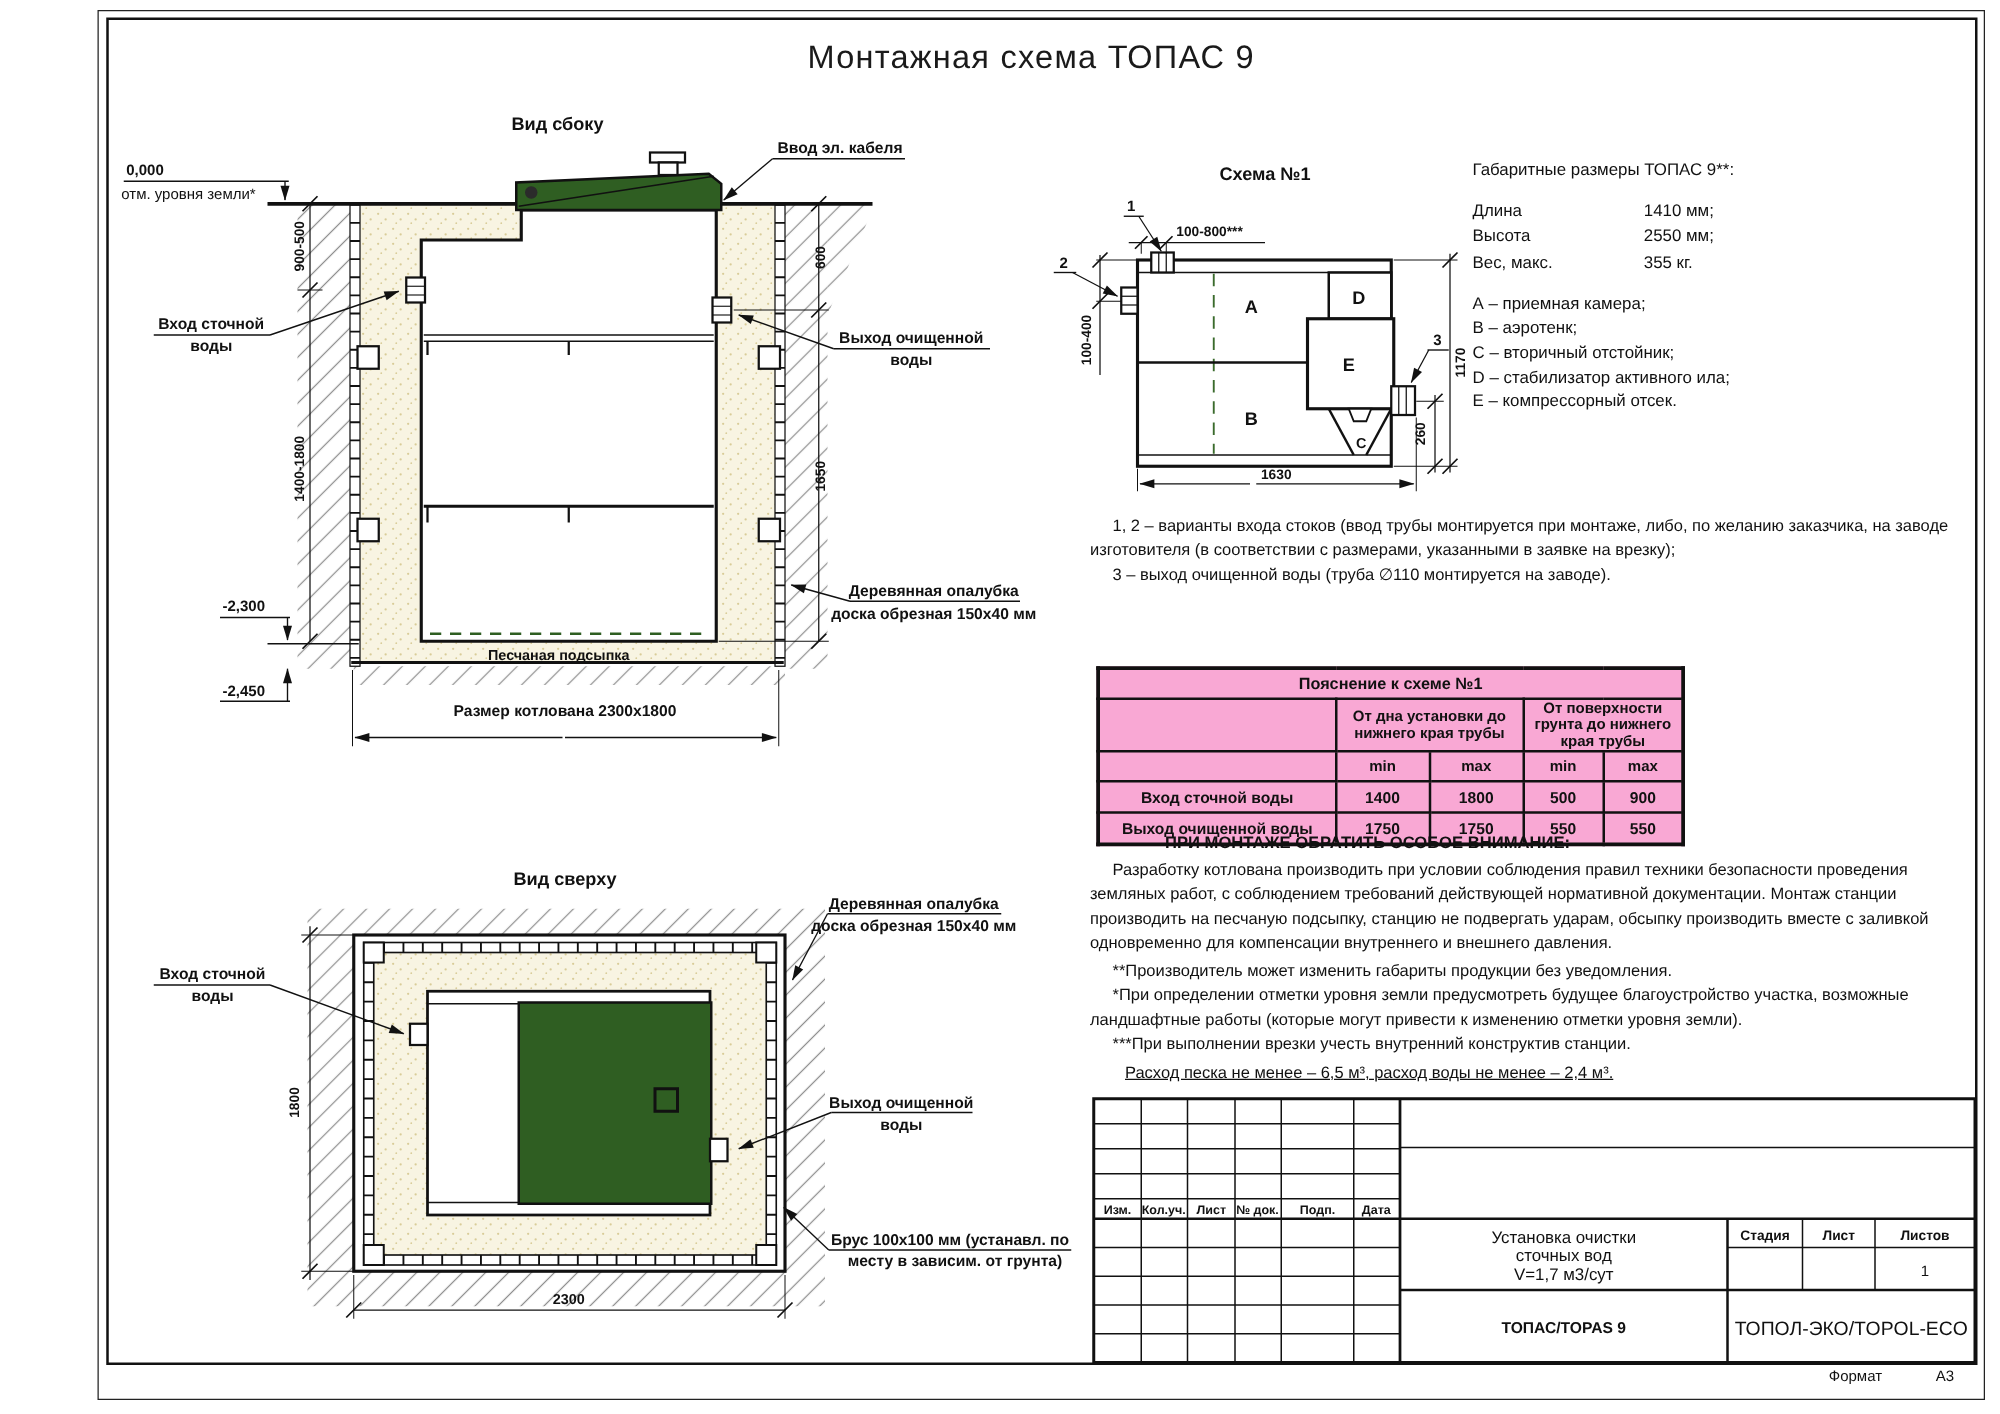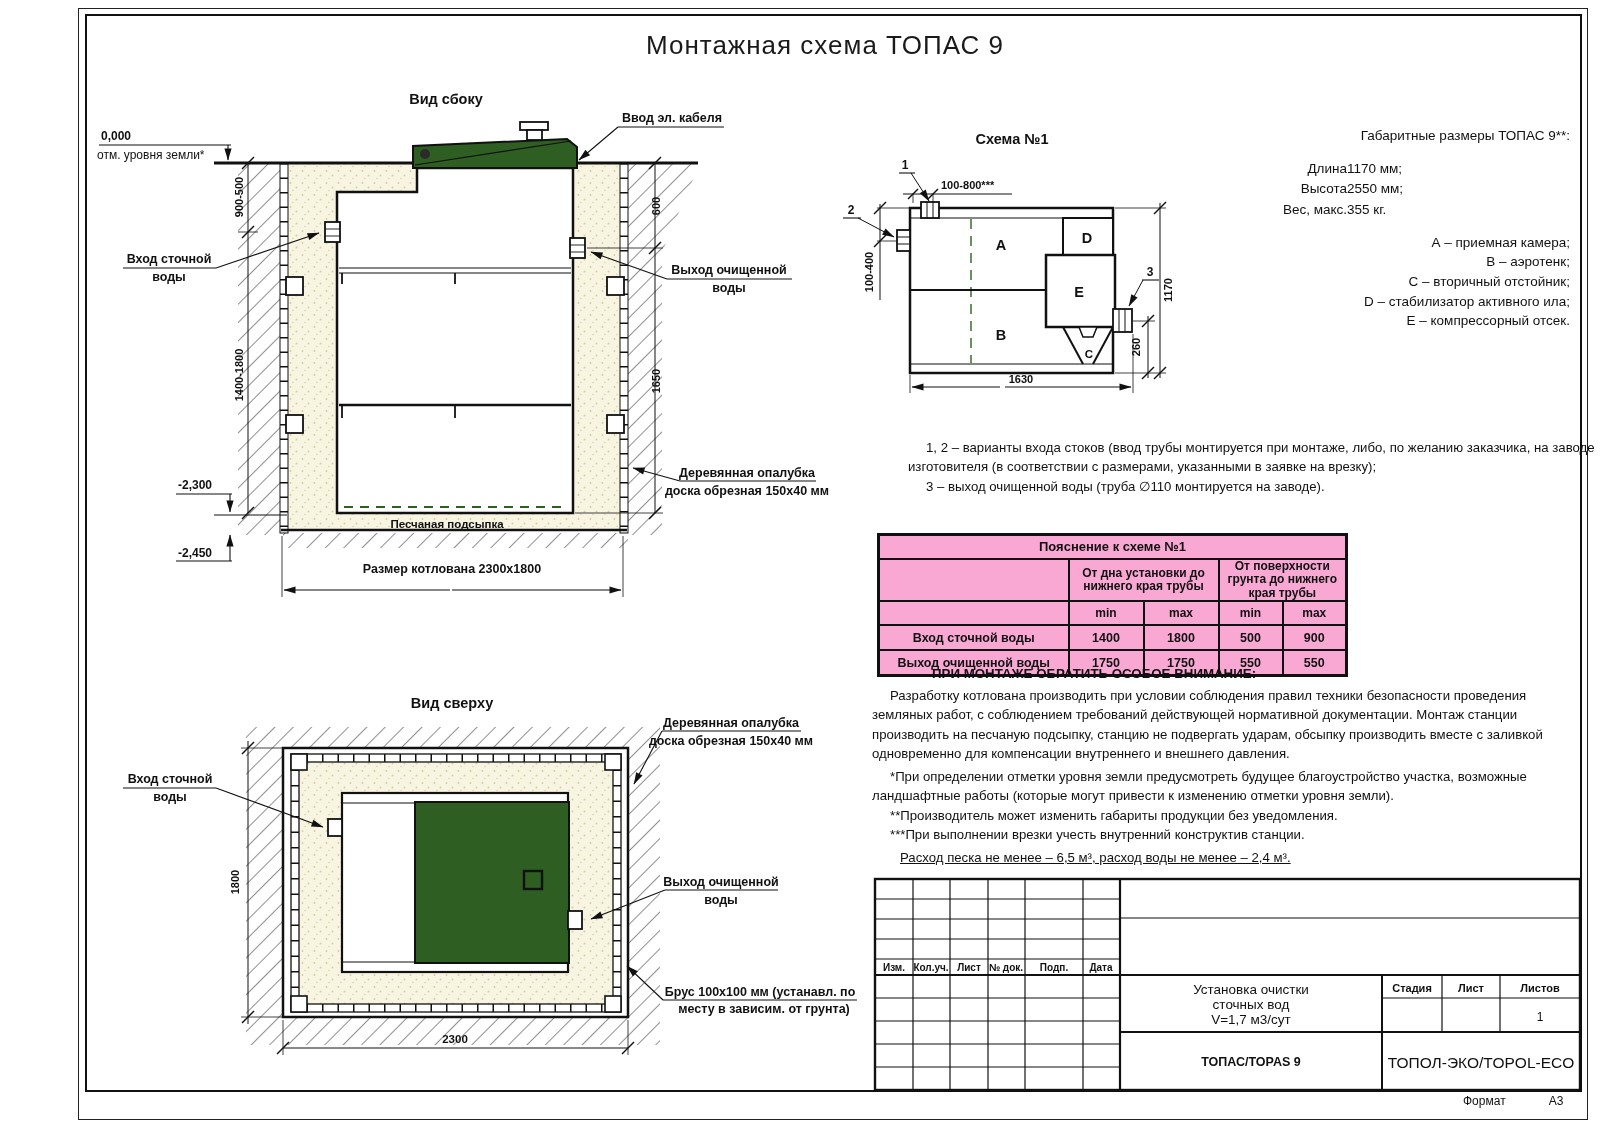--- a/index.html
+++ b/index.html
@@ -16,21 +16,21 @@
   .t-lbl{font-size:12.5px;font-weight:600;}
   .t-dim{font-size:11px;font-weight:600;}
   .t-vt{font-size:14.5px;font-weight:600;}
   .t-sm{font-size:11.5px;font-weight:600;}
   .t-mark{font-size:12px;font-weight:600;}
   .t-note{font-size:12px;}
   .ln{stroke:#111;}
   
   .txt{font-size:13.2px;line-height:19.3px;color:#111;}
   .indent p{margin:0;text-indent:18px;}
-  #overall-block{left:1210px;top:128px;width:360px;text-align:right;}
+  #overall-block{left:1178px;top:128px;width:360px;}
   #overall-title{font-size:13.5px;margin-bottom:16px;}
   .ov-row{display:flex;line-height:20.3px;font-size:13.5px;}
   .ov-row .n{width:137px;}
   #overall-legend{margin-top:13px;}
   #overall-legend div{line-height:19.6px;font-size:13.5px;}
   #notes-block p{margin:0 0 0 0;text-indent:18px;}
   #notes-p3{margin-top:12px !important;}
   #exp-table{border-collapse:collapse;table-layout:fixed;background:#f9a8d4;}
   #exp-table td{border:2px solid #111;text-align:center;vertical-align:middle;padding:0;
     font-weight:600;line-height:1.12;}
@@ -381,40 +381,40 @@
     <text class="t-dim" x="1021" y="383" text-anchor="middle">1630</text>
   </g>
 
   <text class="t-vt" x="1012" y="144" text-anchor="middle">Схема №1</text>
 </svg>
 
 <div class="abs" id="overall-block">
   <div id="overall-title">Габаритные размеры ТОПАС 9**:</div>
   <div class="ov-row">
       <span class="n">Длина</span>
-      <span>1170 мм;</span>
+      <span>1410 мм;</span>
     </div>
   <div class="ov-row">
       <span class="n">Высота</span>
       <span>2550 мм;</span>
     </div>
   <div class="ov-row">
       <span class="n">Вес, макс.</span>
       <span>355 кг.</span>
     </div>
   <div id="overall-legend">
     <div>А – приемная камера;</div>
     <div>В – аэротенк;</div>
     <div>С – вторичный отстойник;</div>
     <div>D – стабилизатор активного ила;</div>
     <div>Е – компрессорный отсек.</div>
   </div>
 </div>
 
-<div class="abs txt" id="notes-block" style="left:908px;top:411px;width:688px;margin-top:27px;">
+<div class="abs txt" id="notes-block" style="left:872px;top:411px;width:688px;">
   <p style="text-indent:18px;margin:0;">1, 2 – варианты входа  стоков (ввод трубы монтируется при монтаже, либо, по желанию заказчика, на заводе изготовителя (в соответствии с размерами, указанными в заявке на врезку);</p>
   <p style="text-indent:18px;margin:0;">3 – выход очищенной воды (труба ∅110 монтируется на заводе).</p>
 </div>
 
 <table class="abs" id="exp-table" style="left:877px;top:533px;width:468px;border:3px solid #111;">
   <colgroup>
       <col style="width:190px">
       <col style="width:75px">
       <col style="width:75px">
       <col style="width:64px">
@@ -449,22 +449,22 @@
     <td class="dn">1750</td>
     <td class="dn">550</td>
     <td class="dn">550</td>
   </tr>
 </tbody>
   </table>
 
 <div class="abs" id="attention-title">ПРИ МОНТАЖЕ ОБРАТИТЬ ОСОБОЕ ВНИМАНИЕ:</div>
 <div class="abs txt" id="attention-p1" style="text-indent:18px;">Разработку котлована производить при условии соблюдения правил техники безопасности проведения земляных работ, с соблюдением требований действующей нормативной документации. Монтаж станции производить на песчаную подсыпку, станцию не подвергать ударам, обсыпку производить вместе с заливкой одновременно для компенсации внутреннего и внешнего давления.</div>
 <div class="abs txt indent" id="attention-notes">
+  <p>**Производитель может изменить габариты продукции без уведомления.</p>
   <p>*При определении отметки уровня земли предусмотреть будущее благоустройство участка, возможные ландшафтные работы (которые могут привести к изменению отметки уровня земли).</p>
-  <p>**Производитель может изменить габариты продукции без уведомления.</p>
   <p>***При выполнении врезки учесть внутренний конструктив станции.</p>
 </div>
 <div class="abs" id="consumption">Расход песка не менее – 6,5 м³, расход воды не менее – 2,4 м³.</div>
 
 <svg id="title-block" style="left:873px;top:877px;" width="712" height="216" viewBox="873 877 712 216">
   <rect x="875" y="879" width="705" height="211" fill="none" stroke="#111" stroke-width="2.4"></rect>
   <g>
     <line x1="913" y1="879" x2="913" y2="1090" class="ln" stroke-width="1.2"></line>
     <line x1="950" y1="879" x2="950" y2="1090" class="ln" stroke-width="1.2"></line>
     <line x1="988" y1="879" x2="988" y2="1090" class="ln" stroke-width="1.2"></line>

